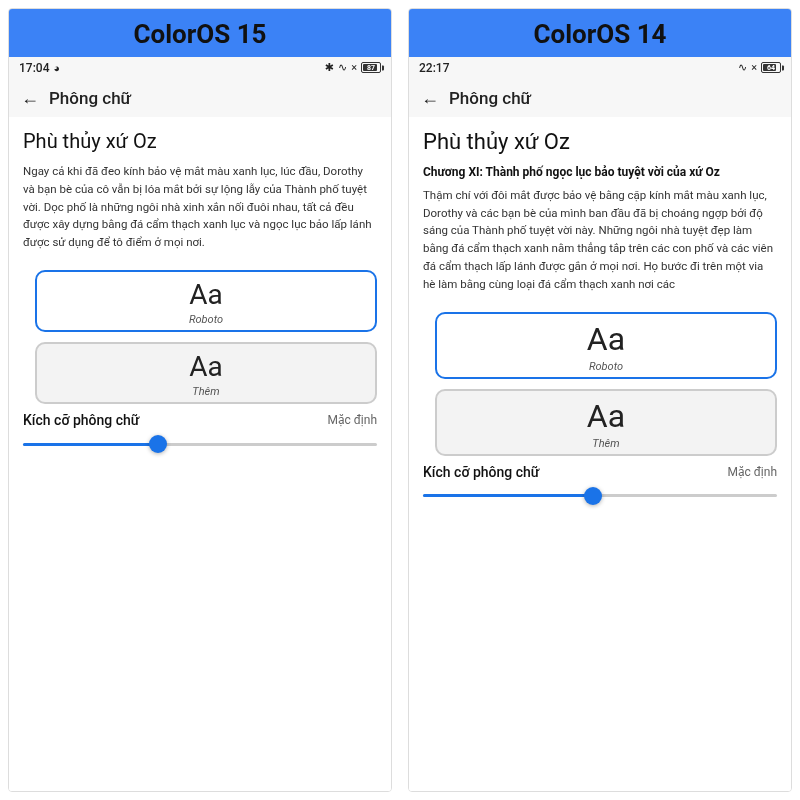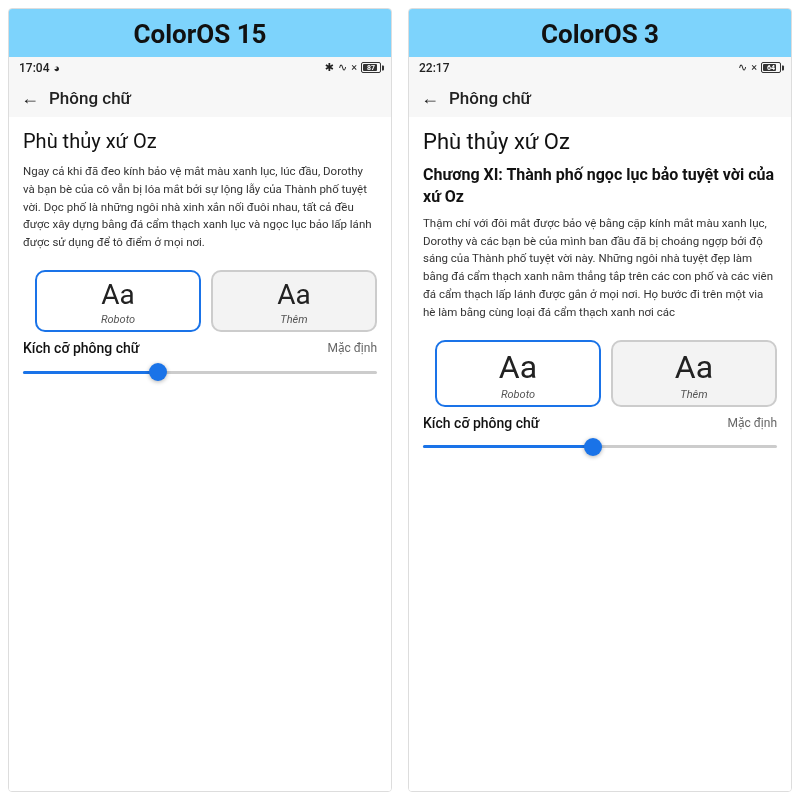--- a/index.html
+++ b/index.html
@@ -30,21 +30,21 @@
       margin: 8px;
       border-radius: 4px;
       overflow: hidden;
     }
 
     .panel-title {
       text-align: center;
       font-size: 26px;
       font-weight: 700;
       padding: 10px 0 8px 0;
-      background: #7dd3fc;
+      background: #3b82f6;
       color: #111;
     }
 
     .phone-screen {
       flex: 1;
       background: #f7f7f7;
       display: flex;
       flex-direction: column;
       overflow: hidden;
     }
@@ -135,39 +135,40 @@
     }
 
     .story-title {
       font-size: 20px;
       font-weight: 400;
       color: #111;
       margin-bottom: 10px;
     }
 
     .story-subtitle {
-      font-size: 16px;
+      font-size: 12px;
       font-weight: 700;
       color: #111;
       margin-bottom: 6px;
       line-height: 1.4;
     }
 
     .story-text {
       font-size: 11.5px;
       color: #333;
       line-height: 1.55;
       margin-bottom: 8px;
     }
 
     
     .font-selector {
       display: flex;
       gap: 10px;
       margin: 10px 0 8px 12px;
+      flex-direction: column;
     }
 
     .font-option {
       flex: 1;
       border: 2px solid #ccc;
       border-radius: 10px;
       display: flex;
       flex-direction: column;
       align-items: center;
       justify-content: center;
@@ -303,21 +304,21 @@
           <div class="slider-track">
             <div class="slider-fill" style="width:38%;"></div>
           </div>
           <div class="slider-thumb" style="left:calc(38% - 9px);"></div>
         </div>
       </div>
     </div>
   </div>
 
   <div class="panel panel2">
-    <div class="panel-title">ColorOS 3</div>
+    <div class="panel-title">ColorOS 14</div>
     <div class="phone-screen">
 
       <div class="status-bar">
         <div class="status-bar-left">
           <span>22:17</span>
         </div>
         <div class="status-bar-right">
           <span style="font-size:11px;">∿</span>
           <span style="font-size:11px;">×</span>
           <div class="battery-icon">

